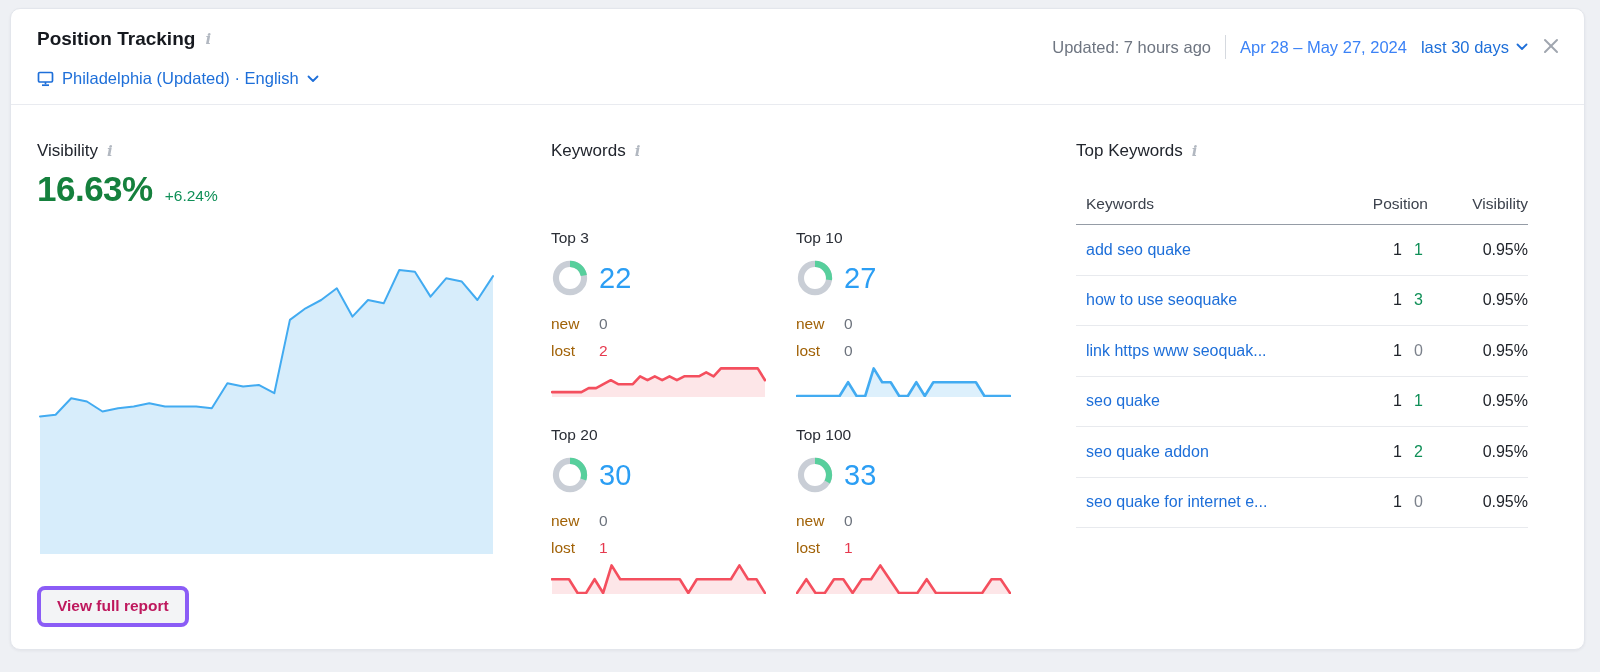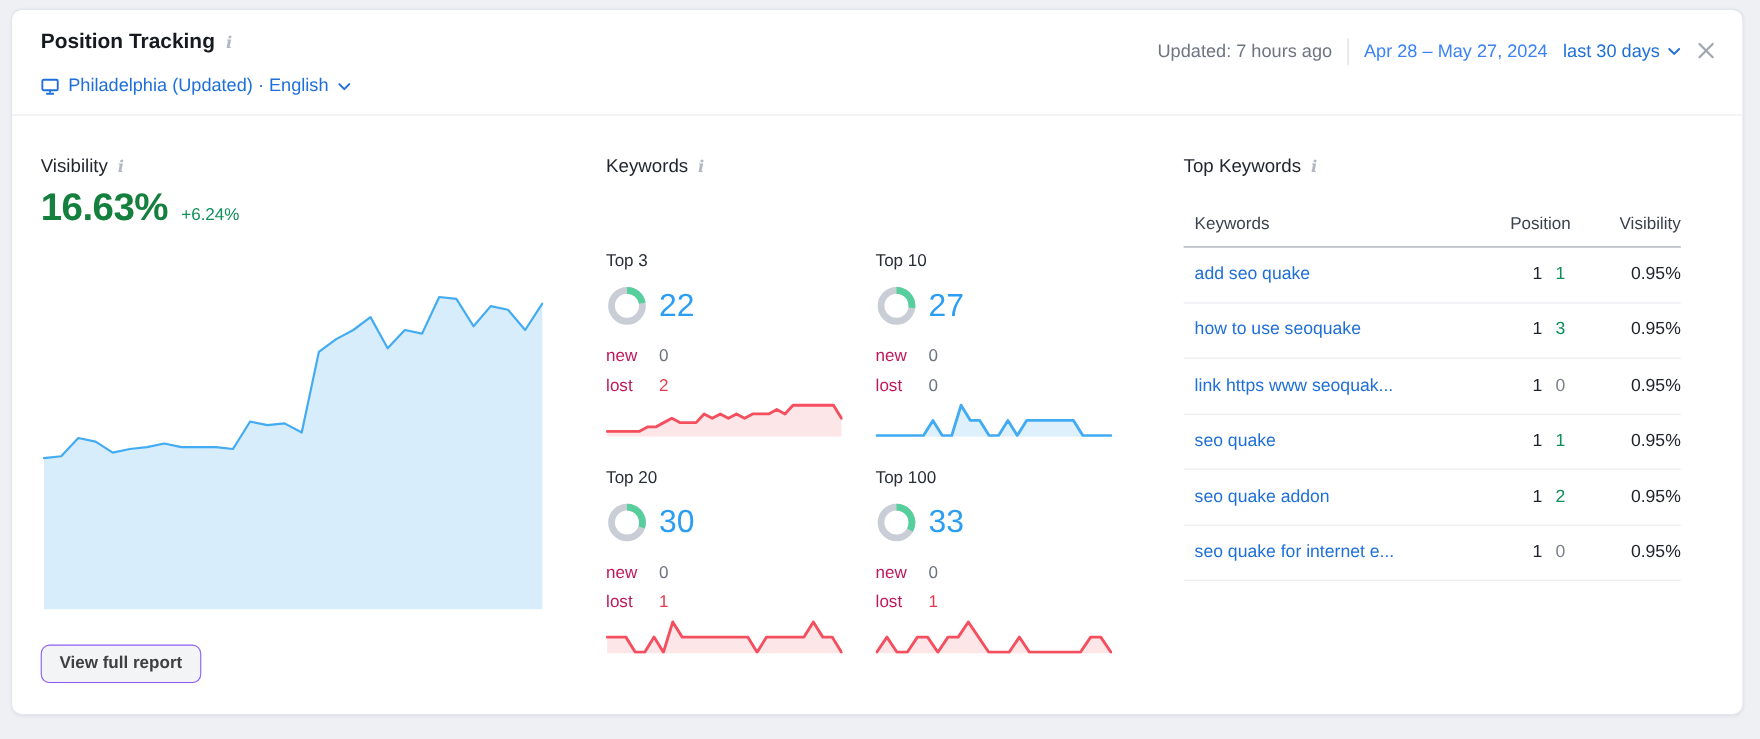--- a/index.html
+++ b/index.html
@@ -27,34 +27,34 @@
   
   .sec-title { position:absolute; font-size:17px; color:#22262e; display:flex; align-items:center; gap:9px; }
 
   
   .vis-title { left:26px; top:132px; }
   .vis-big-row { position:absolute; left:26px; top:160px; display:flex; align-items:baseline; gap:12px; }
   .vis-big { font-size:35px; font-weight:700; color:#15803d; letter-spacing:-.5px; }
   .vis-delta { font-size:15.5px; color:#0f8f57; }
   .vis-chart { position:absolute; left:28px; top:247px; width:455px; height:298px; }
   .report-btn { position:absolute; left:26px; top:577px; padding:7px 16px 8px; font-size:15.5px; font-weight:600;
-                color:#404040; background:#f3f4f6; border:1px solid #8b5cf6; border-radius:8px; cursor:pointer;
+                color:#be185d; background:#f3f4f6; border:4px solid #8b5cf6; border-radius:8px; cursor:pointer;
                 font-family:inherit; }
 
   
   .kw-title { left:540px; top:132px; }
   .kw-grid { position:absolute; left:540px; top:180px; display:grid;
              grid-template-columns:215px 215px; grid-auto-rows:168px; column-gap:30px; row-gap:29px;margin-top:40px; }
   .kw-card { position:relative; }
   .kw-label { font-size:15.5px; color:#2a2e36; }
   .kw-stat { display:flex; align-items:center; gap:10px; margin-top:11px; height:40px; }
   .kw-count { font-size:29px; font-weight:400; color:#2b9ef4; }
   .kw-meta { margin-top:12px; font-size:15.5px; line-height:27px; }
   .kw-meta-row { display:flex; gap:16px; }
-  .kw-meta-label { color:#be185d; width:32px; }
+  .kw-meta-label { color:#a16207; width:32px; }
   .meta-gray { color:#6d737d; }
   .meta-red { color:#e6394e; }
   .kw-spark { position:absolute; left:0; bottom:0; width:215px; height:34px; }
 
   
   .tk-title { left:1065px; top:132px; }
   .tk-table { position:absolute; left:1065px; top:174px; width:452px; }
   .tk-head { display:flex; align-items:center; height:42px; font-size:15.5px; color:#3c424d; }
   .tk-head-rule { border-bottom:1px solid #959ca6; }
   .tk-row { display:flex; align-items:center; height:50.5px; border-bottom:1px solid #e8eaee; font-size:16px;justify-content:center; }

